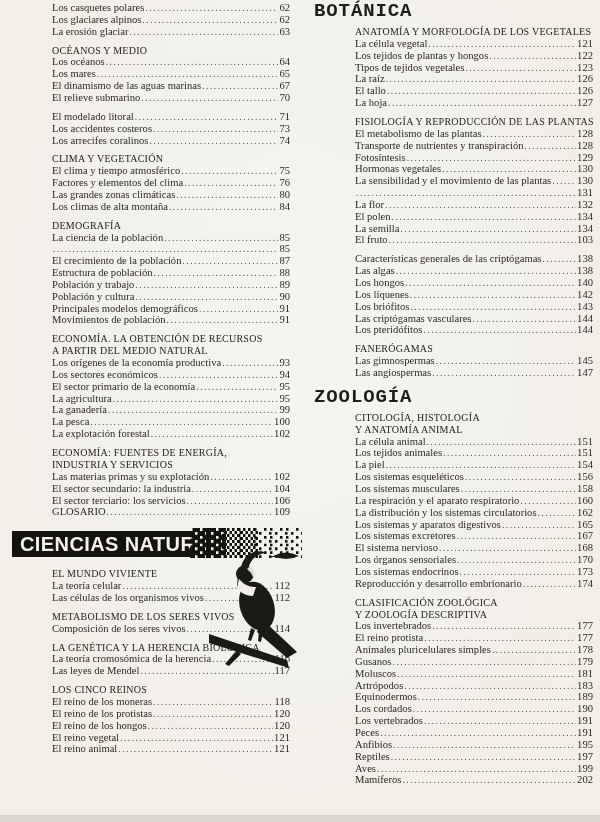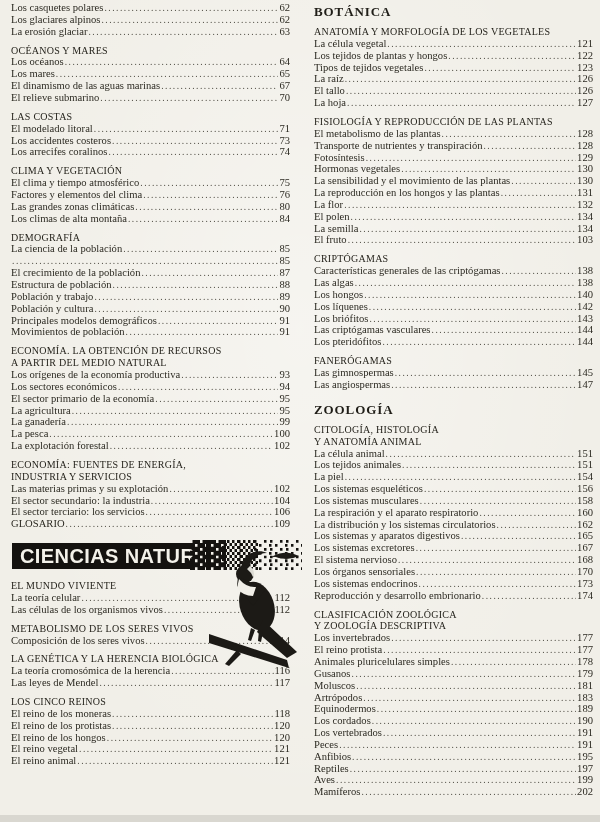--- a/index.html
+++ b/index.html
@@ -12,29 +12,29 @@
   .page{position:absolute;inset:0;
     background:
       radial-gradient(ellipse at 50% 40%, rgba(255,255,255,.35), rgba(0,0,0,0) 70%),
       #f1efe8;
   }
   .page-bottom-edge{position:absolute;left:0;right:0;bottom:0;height:7px;background:#d9d7d0;}
   .col{position:absolute;top:2px;width:279px;}
   .col-left{left:11px;}
   .col-right{left:314px;}
 
-  .toc-section{margin-top:7px;}
+  .toc-section{margin-top:7px;margin-left:41px;}
   .toc-section.first{margin-top:0;}
   .sec-title{
     font-size:10px;line-height:11.9px;letter-spacing:.25px;
     color:#26241d;white-space:nowrap;
   }
   .major{
-    font-size:13px;font-weight:bold;letter-spacing:.9px;
-    line-height:15px;margin-top:11px;margin-bottom:3px;color:#201e18;
+    font-size:19px;font-weight:bold;letter-spacing:.9px;
+    line-height:15px;margin-top:11px;margin-bottom:3px;color:#201e18;font-family:Liberation Mono, monospace;
   }
   .major.first{margin-top:2px;}
 
   .entry{display:flex;align-items:baseline;font-size:10.6px;line-height:11.85px;height:11.85px;white-space:nowrap;}
   .entry .lbl{flex:0 0 auto;}
   .entry .dots{
     flex:1 1 auto;overflow:hidden;margin:0 1px;
     font-size:9.5px;letter-spacing:1.5px;color:#46433a;
   }
   .entry .num{flex:0 0 auto;}
@@ -72,21 +72,21 @@
           <span class="dots">..................................................................................................................................</span>
           <span class="num">62</span>
         </div>
         <div class="entry">
           <span class="lbl">La erosión glaciar</span>
           <span class="dots">..................................................................................................................................</span>
           <span class="num">63</span>
         </div>
       </div>
       <div class="toc-section">
-        <div class="sec-title">OCÉANOS Y MARES</div>
+        <div class="sec-title">OCÉANOS Y MEDIO</div>
         <div class="entry">
           <span class="lbl">Los océanos</span>
           <span class="dots">..................................................................................................................................</span>
           <span class="num">64</span>
         </div>
         <div class="entry">
           <span class="lbl">Los mares</span>
           <span class="dots">..................................................................................................................................</span>
           <span class="num">65</span>
         </div>
@@ -95,21 +95,20 @@
           <span class="dots">..................................................................................................................................</span>
           <span class="num">67</span>
         </div>
         <div class="entry">
           <span class="lbl">El relieve submarino</span>
           <span class="dots">..................................................................................................................................</span>
           <span class="num">70</span>
         </div>
       </div>
       <div class="toc-section">
-        <div class="sec-title">LAS COSTAS</div>
         <div class="entry">
           <span class="lbl">El modelado litoral</span>
           <span class="dots">..................................................................................................................................</span>
           <span class="num">71</span>
         </div>
         <div class="entry">
           <span class="lbl">Los accidentes costeros</span>
           <span class="dots">..................................................................................................................................</span>
           <span class="num">73</span>
         </div>
@@ -372,21 +371,20 @@
           <span class="lbl">Hormonas vegetales</span>
           <span class="dots">..................................................................................................................................</span>
           <span class="num">130</span>
         </div>
         <div class="entry">
           <span class="lbl">La sensibilidad y el movimiento de las plantas</span>
           <span class="dots">..................................................................................................................................</span>
           <span class="num">130</span>
         </div>
         <div class="entry">
-          <span class="lbl">La reproducción en los hongos y las plantas</span>
           <span class="dots">..................................................................................................................................</span>
           <span class="num">131</span>
         </div>
         <div class="entry">
           <span class="lbl">La flor</span>
           <span class="dots">..................................................................................................................................</span>
           <span class="num">132</span>
         </div>
         <div class="entry">
           <span class="lbl">El polen</span>
@@ -398,21 +396,20 @@
           <span class="dots">..................................................................................................................................</span>
           <span class="num">134</span>
         </div>
         <div class="entry">
           <span class="lbl">El fruto</span>
           <span class="dots">..................................................................................................................................</span>
           <span class="num">103</span>
         </div>
       </div>
       <div class="toc-section">
-        <div class="sec-title">CRIPTÓGAMAS</div>
         <div class="entry">
           <span class="lbl">Características generales de las criptógamas</span>
           <span class="dots">..................................................................................................................................</span>
           <span class="num">138</span>
         </div>
         <div class="entry">
           <span class="lbl">Las algas</span>
           <span class="dots">..................................................................................................................................</span>
           <span class="num">138</span>
         </div>

